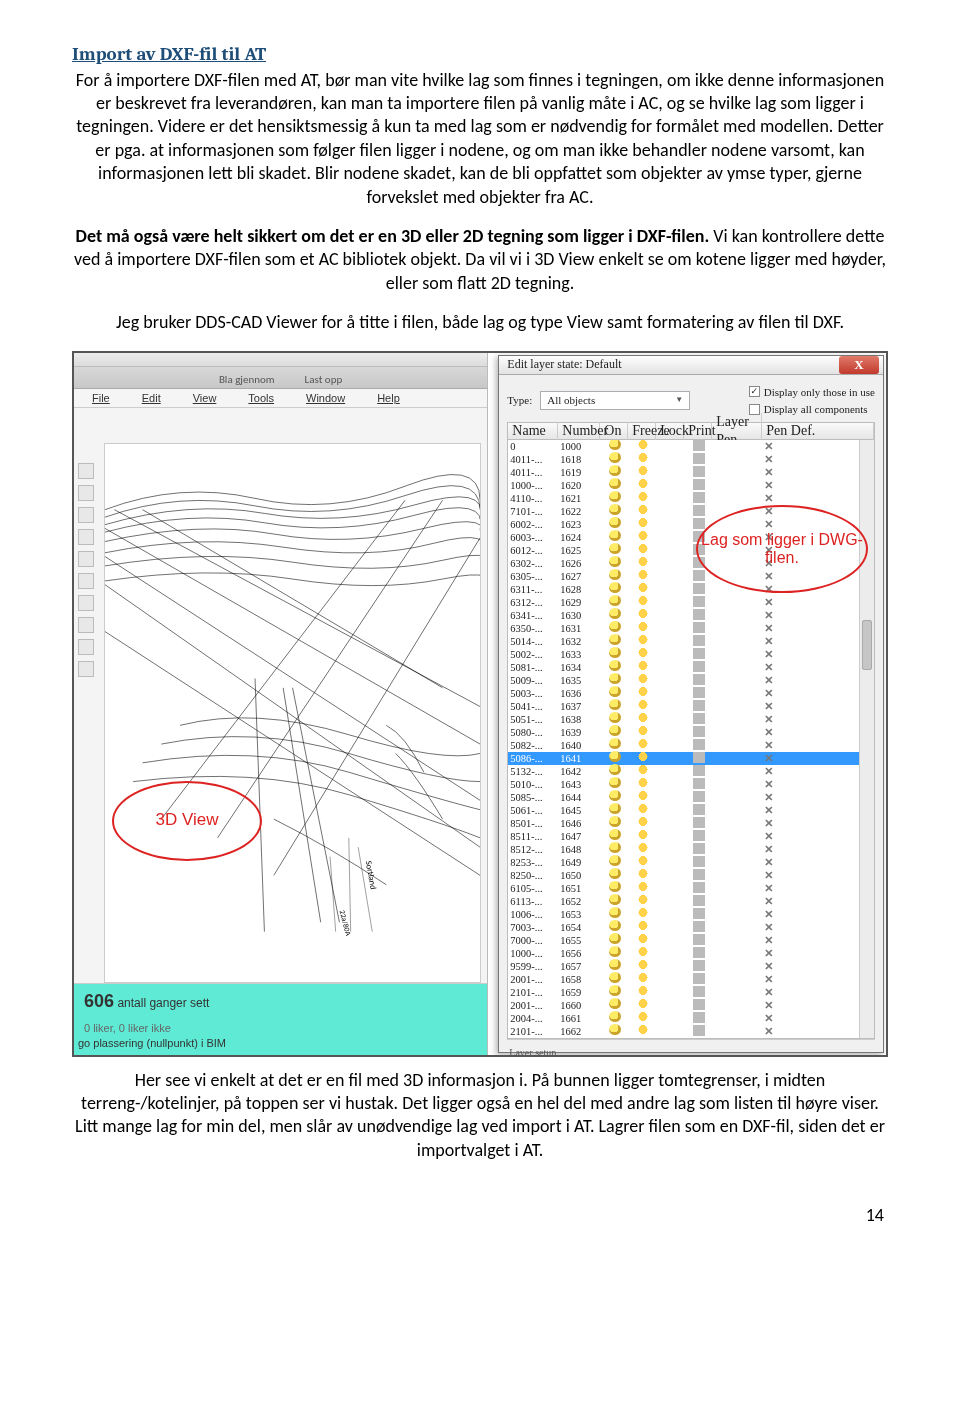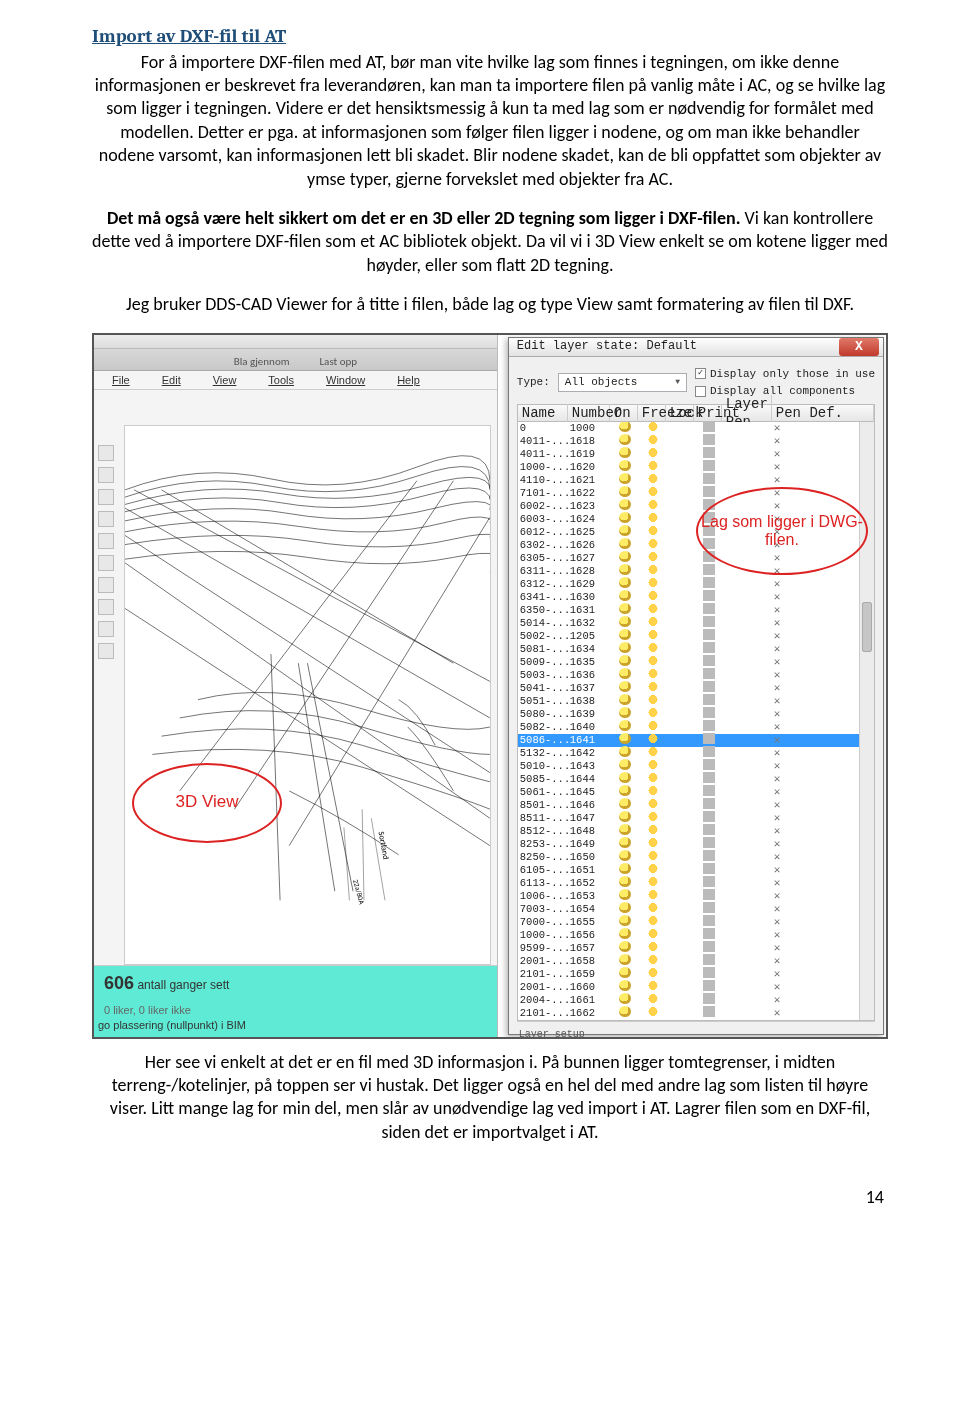--- a/index.html
+++ b/index.html
@@ -6,22 +6,21 @@
   body {
     margin: 0;
     font-family: Calibri, Cambria, Georgia, serif;
     background: #fff;
     width: 960px;
     color: #000;
     font-size: 18px;
     line-height: 1.3;
   }
   .page {
-    padding: 24px 72px 30px 72px;
-    margin-left: 20px;
+    padding: 42px 72px 30px 72px;
   }
   .title {
     color: #1F4E79;
     font-weight: bold;
     text-decoration: underline;
     font-size: 19px;
     margin: 0 0 2px 0;
     font-family: Cambria, Georgia, serif;
   }
   .para {
@@ -178,21 +177,21 @@
   
   .dialog {
     position: absolute;
     right: 2px;
     top: 2px;
     width: 47.5%;
     bottom: 2px;
     background: #f0f0f0;
     border: 1px solid #777;
     box-shadow: -2px 2px 6px rgba(0,0,0,0.3);
-    font-family: Liberation Mono, monospace;
+    font-family: Liberation Serif, serif;
     display: flex;
     flex-direction: column;
   }
   .dlg-titlebar {
     height: 26px;
     background: linear-gradient(#fefefe,#e2e2e2);
     border-bottom: 1px solid #aaa;
     display: flex;
     align-items: center;
     padding: 0 4px 0 8px;
@@ -635,21 +634,21 @@
               <div class="c-num">1632</div>
               <div class="c-sm"><span class="ico ico-bulb"></span></div>
               <div class="c-sm"><span class="ico ico-sun"></span></div>
               <div class="c-sm"></div>
               <div class="c-sm"><span class="ico ico-printer"></span></div>
               <div class="c-pen"></div>
               <div class="c-pdef"><span class="cross">✕</span></div>
             </div>
             <div class="row">
               <div class="c-name">5002-...</div>
-              <div class="c-num">1205</div>
+              <div class="c-num">1633</div>
               <div class="c-sm"><span class="ico ico-bulb"></span></div>
               <div class="c-sm"><span class="ico ico-sun"></span></div>
               <div class="c-sm"></div>
               <div class="c-sm"><span class="ico ico-printer"></span></div>
               <div class="c-pen"></div>
               <div class="c-pdef"><span class="cross">✕</span></div>
             </div>
             <div class="row">
               <div class="c-name">5081-...</div>
               <div class="c-num">1634</div>

